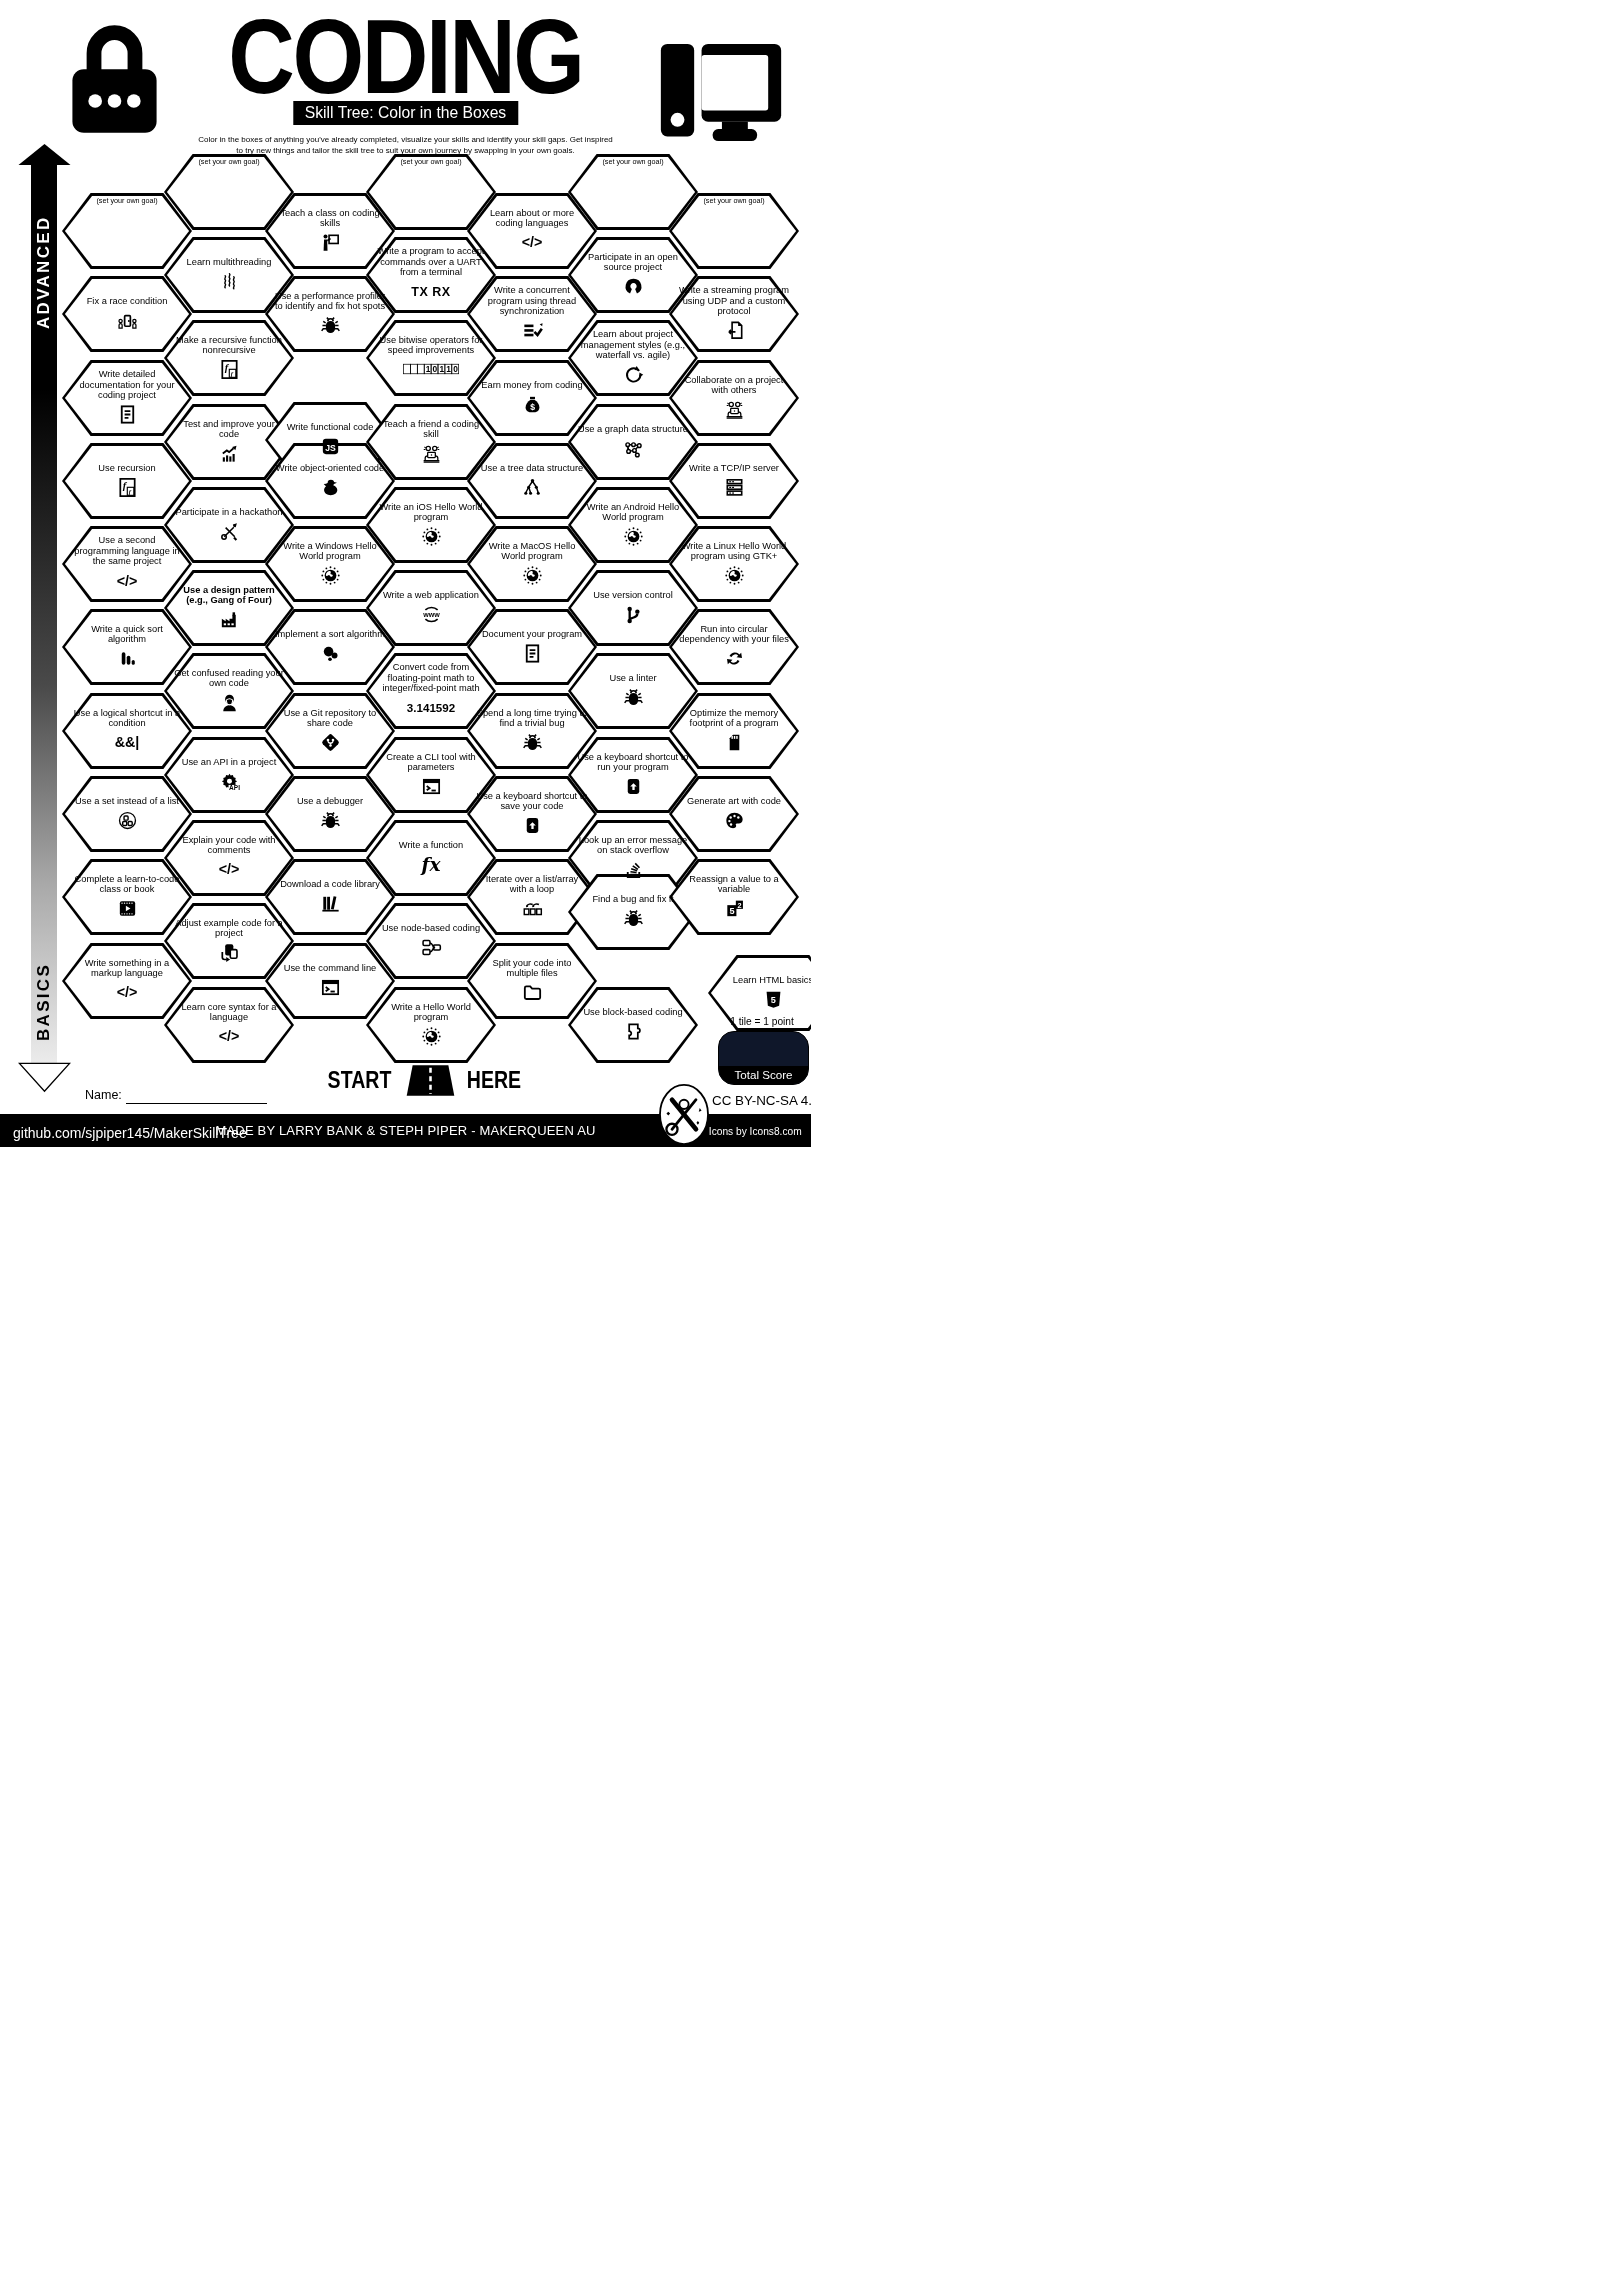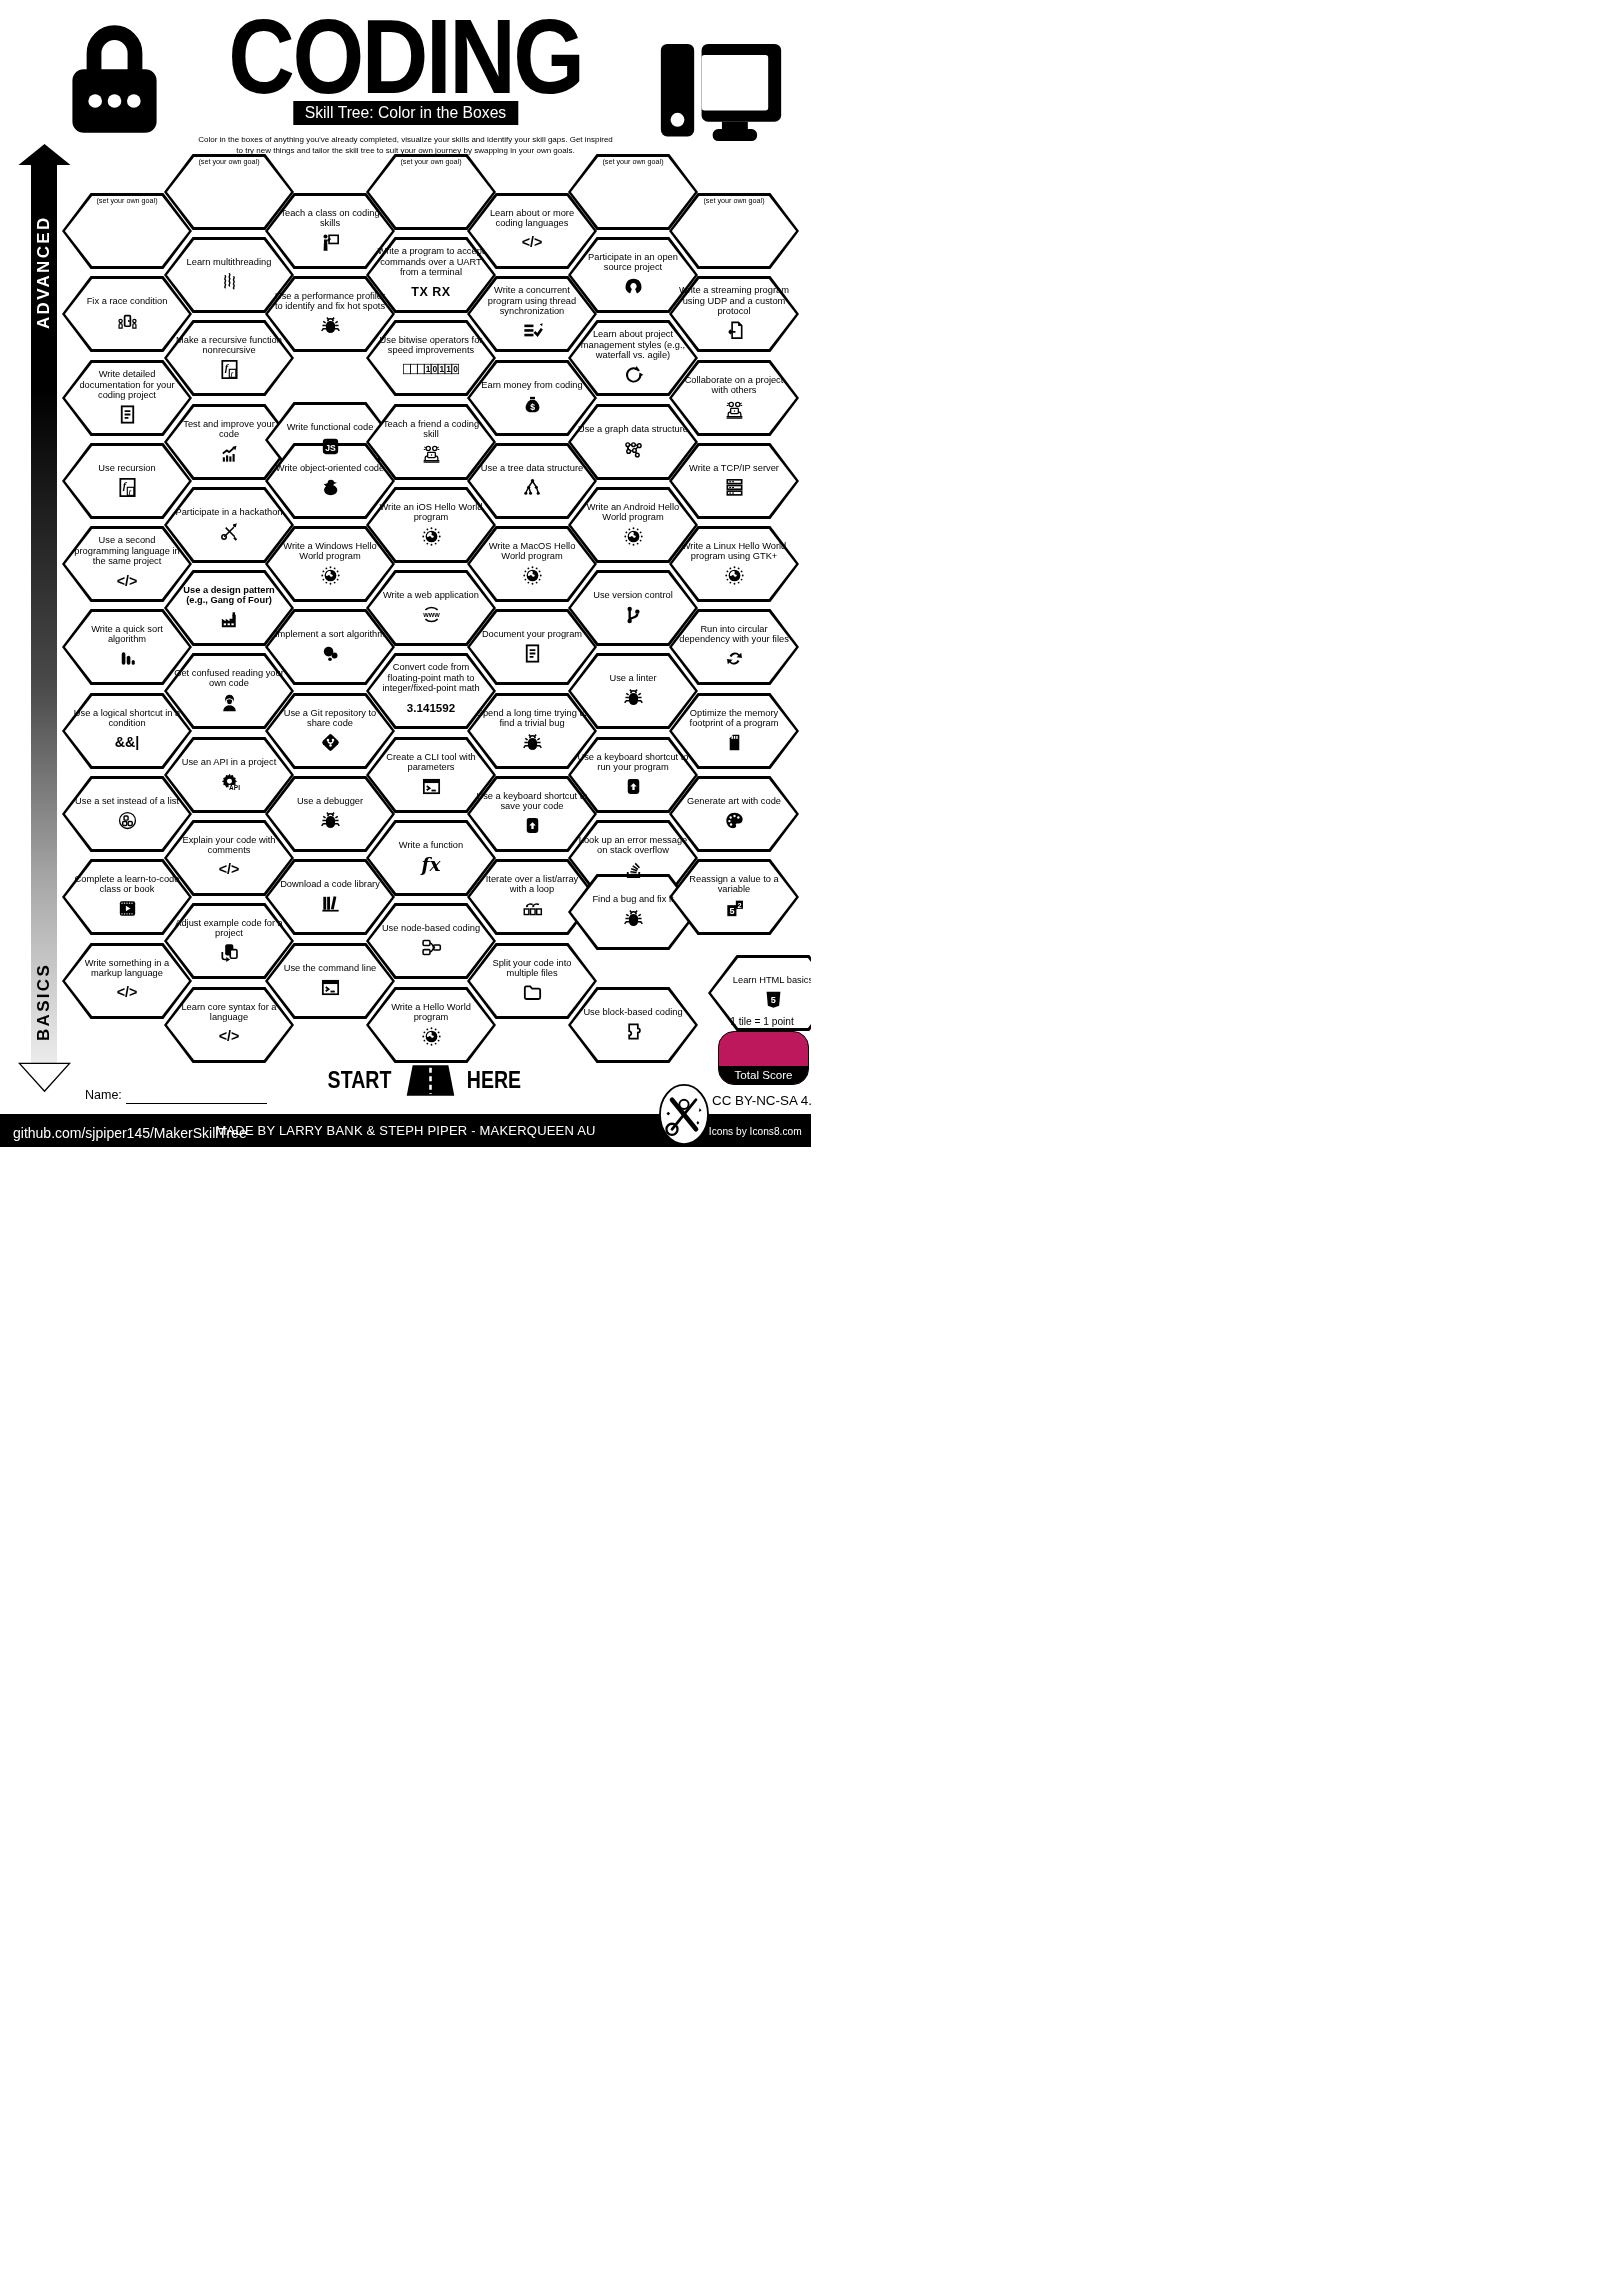--- a/index.html
+++ b/index.html
@@ -64,21 +64,21 @@
   .start-wrap{position:absolute;top:1063px;left:0;width:100%;height:37px;}
   .start-word{position:absolute;top:3.7px;font-size:23px;font-weight:800;transform:scaleX(.85);}
   #start-left{right:414px;}
   #start-right{left:462px;}
   .road{position:absolute;left:405px;top:0px;}
   .name-row{position:absolute;top:1088px;left:85px;font-size:12.5px;}
   .name-line{position:absolute;top:1103px;left:126px;width:141px;border-bottom:1.4px solid #000;}
   .tile-note{position:absolute;top:1016px;left:718px;width:88px;text-align:center;font-size:10.2px;}
   .score-box{
     position:absolute;top:1031px;left:718px;width:89px;height:52px;
-    border:1.4px solid #000;border-radius:16px;background:#be185d;overflow:hidden;
+    border:1.4px solid #000;border-radius:16px;background:#0f172a;overflow:hidden;
     display:flex;flex-direction:column;justify-content:flex-end;
   }
   .score-bar{background:#000;color:#fff;text-align:center;font-size:11.6px;padding:2.3px 0 3.2px;}
   .cc-text{position:absolute;top:1093px;left:712px;width:94px;text-align:left;font-size:13.4px;white-space:nowrap;}
   .cc-badge{position:absolute;top:1084px;left:659px;z-index:5;}
   
   .footer{
     position:absolute;left:0;top:1114px;width:100%;height:33px;background:#000;color:#fff;
   }
   .footer .f-left{position:absolute;left:13px;top:11px;font-size:14px;}

